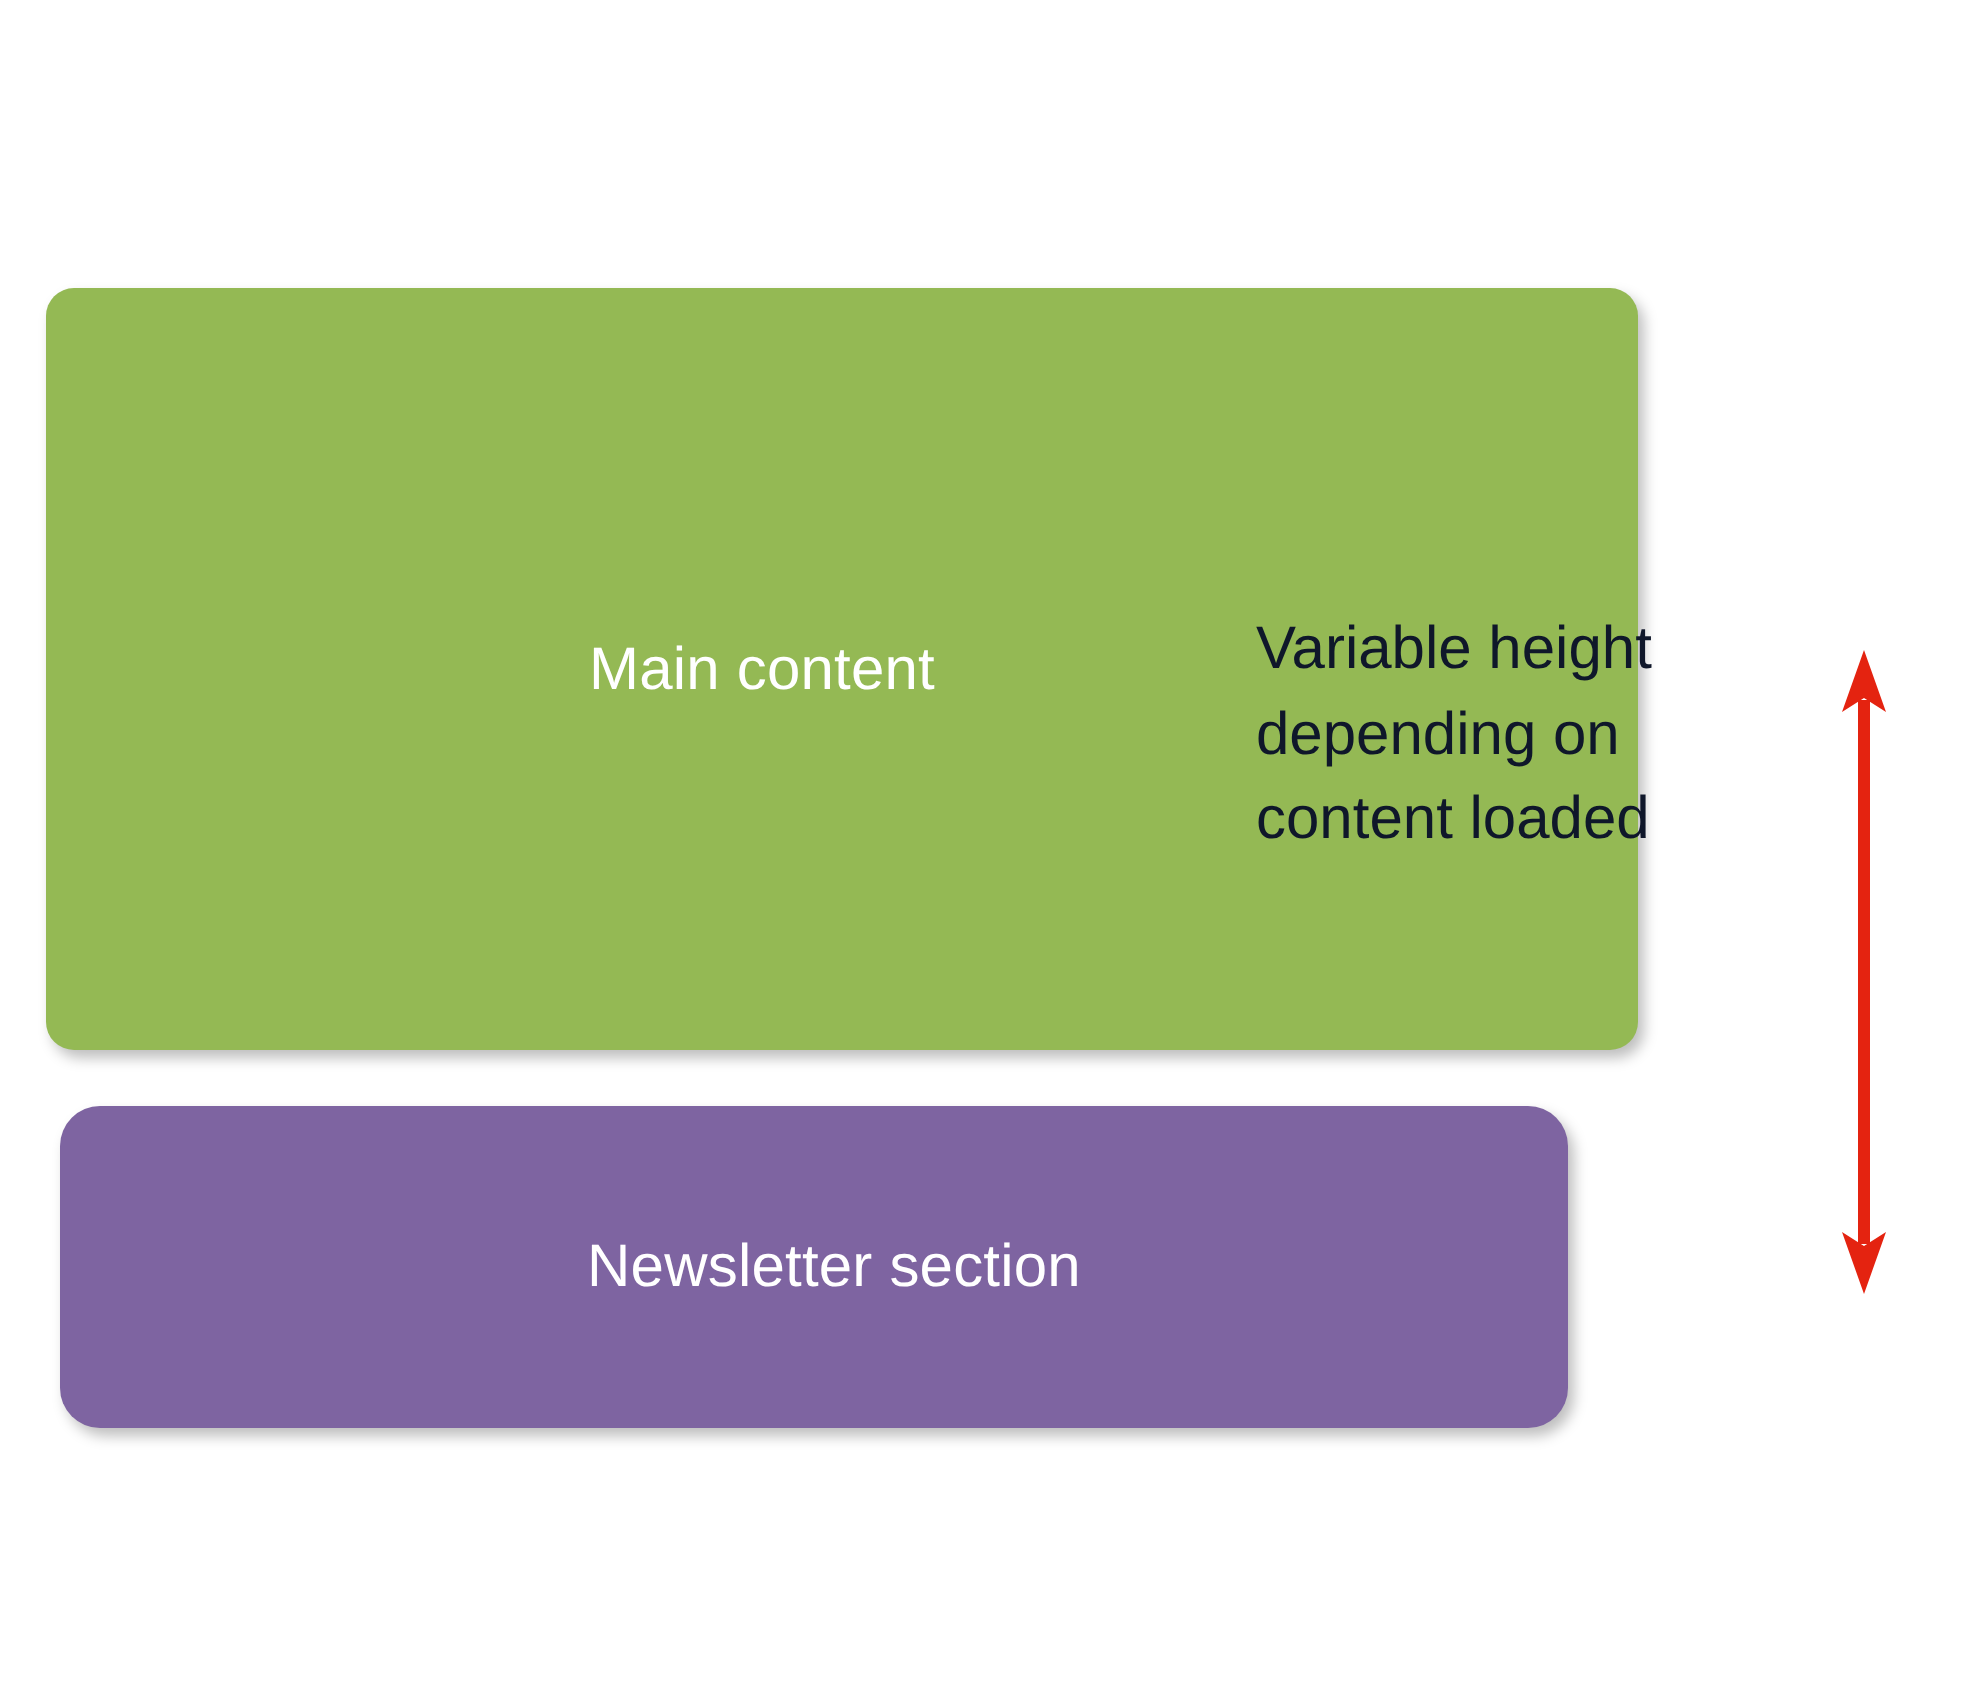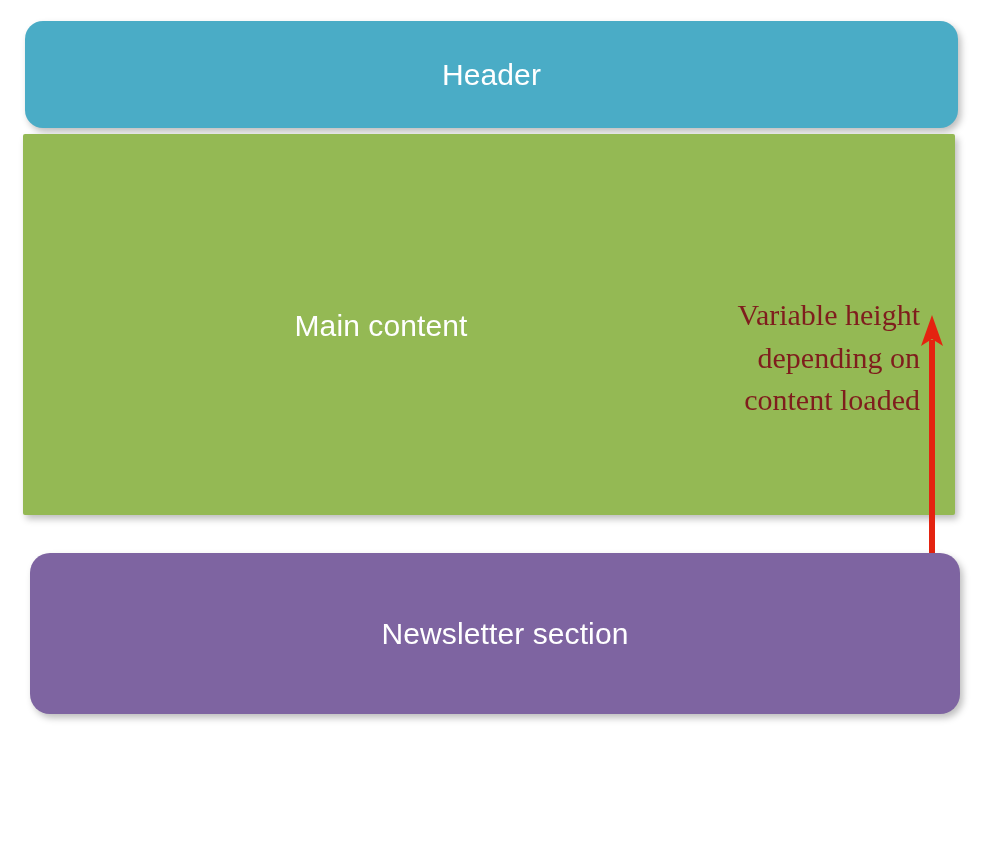--- a/index.html
+++ b/index.html
@@ -48,69 +48,68 @@
     top: 21px;
     width: 933px;
     height: 107px;
     background: #4AACC6;
     font-size: 30px;
   }
 
   
   #main-content-block {
     left: 23px;
-    top: 134px;
-    width: 932px;
+    top: 144px;
+    width: 796px;
     height: 381px;
     background: #94B954;
-    border-radius: 2px;
+    border-radius: 14px;
     justify-content: flex-start;
     align-items: center;
   }
 
   #main-content-label {
     position: absolute;
     left: 0;
     top: 50%;
     transform: translateY(-50%);
     width: 716px;
     font-size: 30px;
     color: #ffffff;
   }
 
   
   #variable-height-note {
     position: absolute;
     left: 605px;
     top: 160px;
     width: 292px;
-    color: #7f1d1d;
+    color: #0f172a;
     font-size: 30px;
     line-height: 1.42;
-    text-align: right;
+    text-align: left;
     white-space: pre-line;
-    font-family: Liberation Serif, serif;
     -webkit-font-smoothing: antialiased;
   }
 
   
   #height-arrow {
     position: absolute;
     left: 888px;
     top: 178px;
     width: 42px;
     height: 328px;
     pointer-events: none;
   }
 
   
   #newsletter-block {
     left: 30px;
     top: 553px;
-    width: 930px;
+    width: 754px;
     height: 161px;
     background: #7E64A1;
     border-radius: 20px;
     font-size: 30px;
     padding-left: 20px;
   }
 
   
   #footer-block {
     left: 30px;
@@ -120,23 +119,20 @@
     background: #7E64A1;
     border-radius: 17px;
     font-size: 30px;
   }
 </style>
 </head>
 <body>
 
 <div id="diagram">
 
-  <div class="block" id="header-block">
-    <span class="block-label">Header</span>
-  </div>
 
   <div class="block" id="main-content-block">
 
     <span class="block-label" id="main-content-label">Main content</span>
 
     <div id="variable-height-note">Variable height
 depending on
 content loaded</div>
 
     <svg id="height-arrow" viewBox="0 0 42 328">

